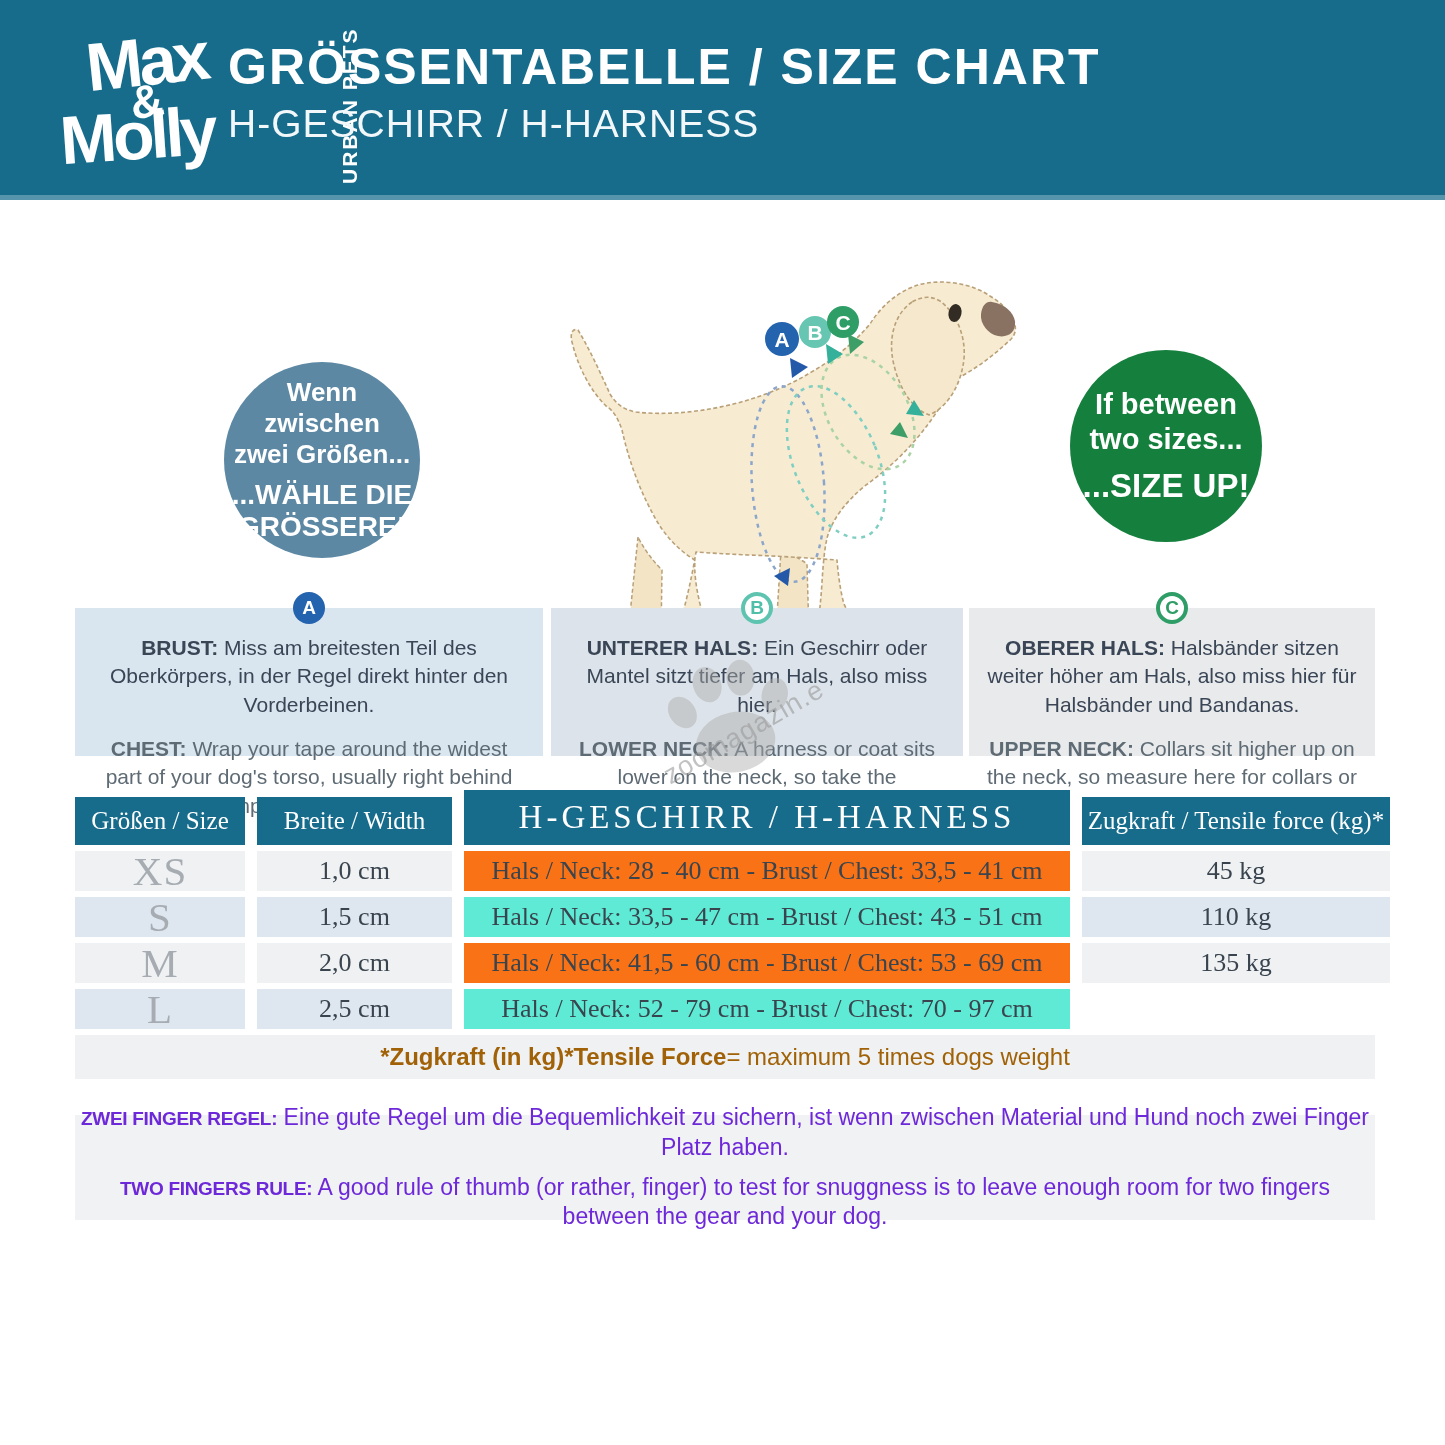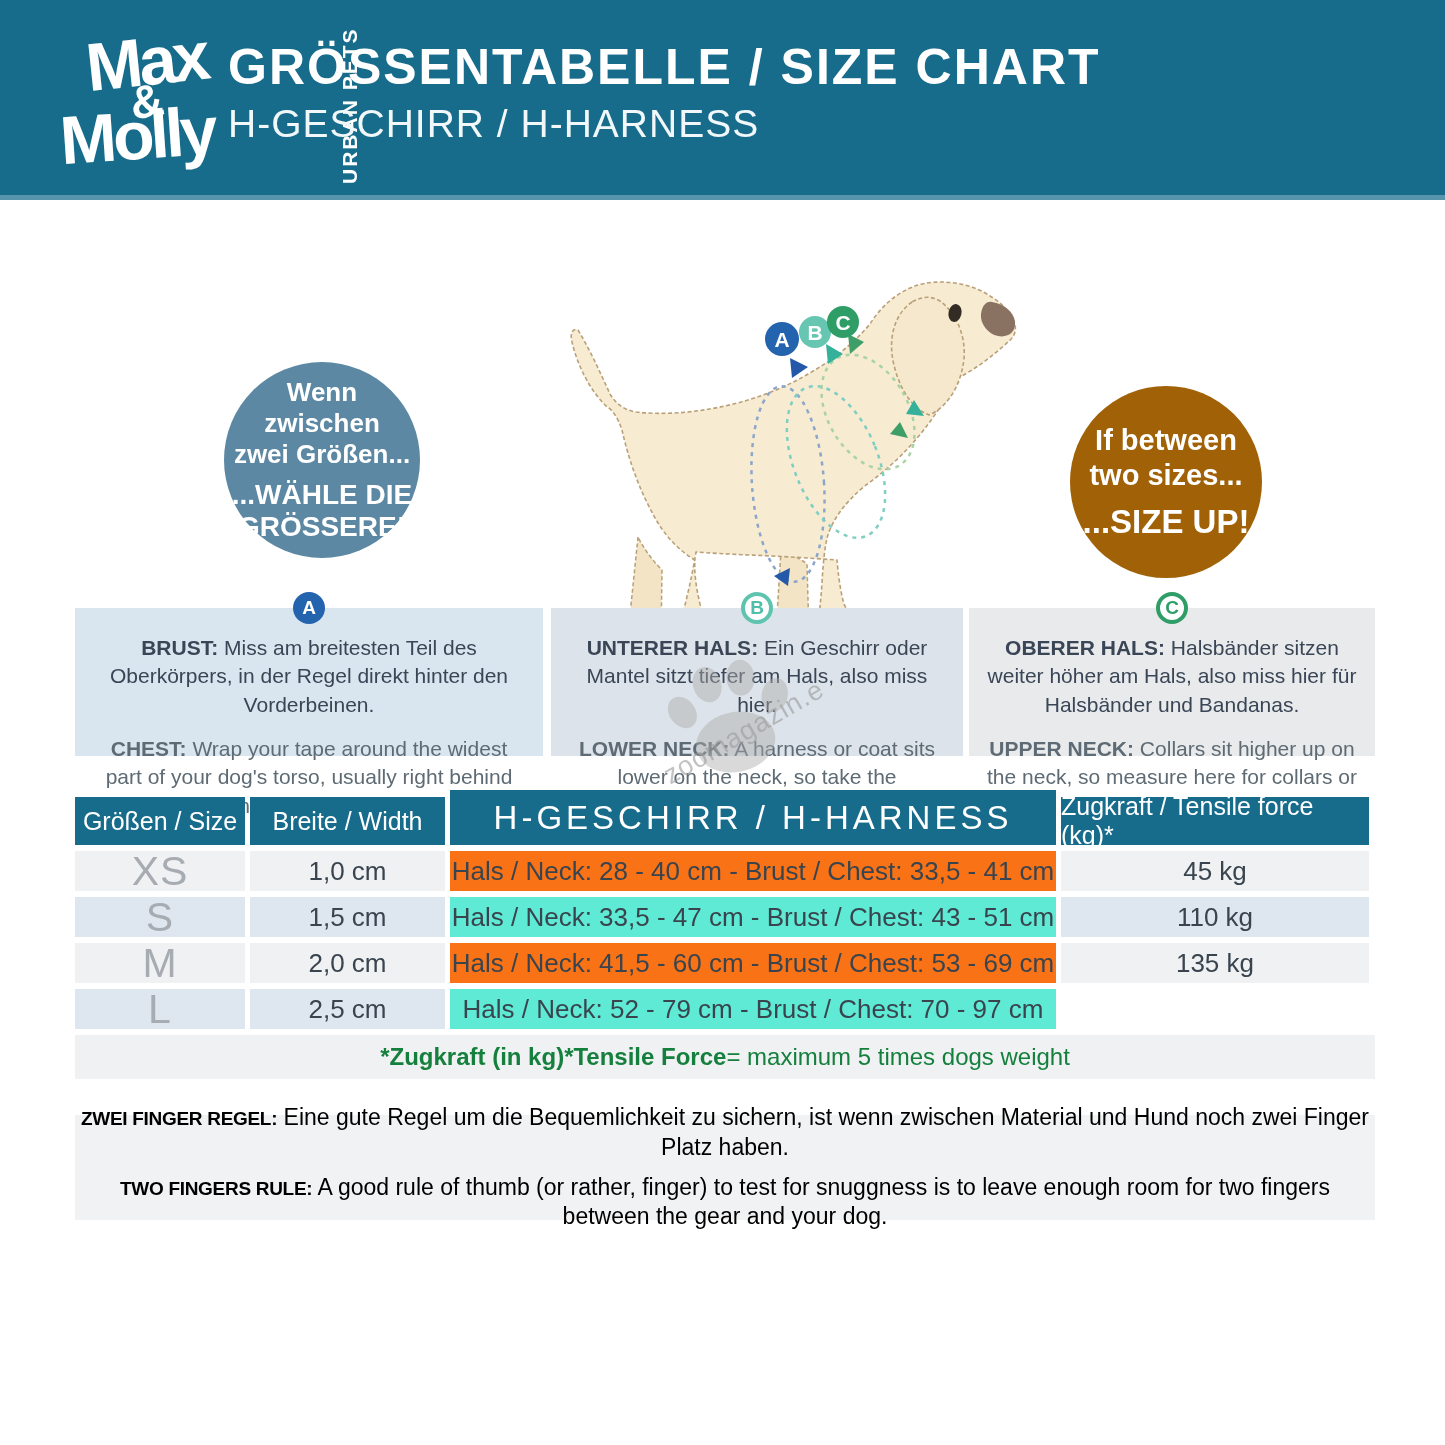--- a/index.html
+++ b/index.html
@@ -13,21 +13,21 @@
   .logo-word1 { position:absolute; left:48px; top:10px; font-size:68px; font-weight:700; letter-spacing:-4px; transform:rotate(-6deg); }
   .logo-amp { position:absolute; left:92px; top:62px; font-size:46px; font-weight:700; transform:rotate(-10deg); }
   .logo-word2 { position:absolute; left:22px; top:84px; font-size:68px; font-weight:700; letter-spacing:-4px; transform:rotate(-4deg); }
   .logo-tagline { position:absolute; left:300px; top:12px; height:160px; writing-mode:vertical-rl; transform:rotate(180deg); font-size:21px; font-weight:700; letter-spacing:2px; }
   .header-title { position:absolute; left:228px; top:38px; color:#fff; font-size:50px; font-weight:700; letter-spacing:2px; }
   .header-subtitle { position:absolute; left:228px; top:102px; color:#F2F8FA; font-size:39px; font-weight:400; letter-spacing:1px; }
 
   
   .tip-circle { position:absolute; border-radius:50%; color:#fff; display:flex; flex-direction:column; align-items:center; justify-content:center; text-align:center; }
   .tip-left { left:224px; top:362px; width:196px; height:196px; background:#5C88A3; }
-  .tip-right { left:1070px; top:386px; width:192px; height:192px; background:#a16207; }
+  .tip-right { left:1070px; top:350px; width:192px; height:192px; background:#15803d; }
   .tip-line { font-size:26px; font-weight:700; line-height:1.2; }
   .tip-left .tip-em { font-size:28px; font-weight:700; line-height:1.15; margin-top:8px; }
   .tip-right .tip-line { font-size:29px; }
   .tip-right .tip-em { font-size:33px; font-weight:700; margin-top:10px; }
 
   
   .dog-wrap { position:absolute; left:478px; top:272px; width:582px; height:386px; }
   .dog-wrap svg { width:100%; height:100%; }
   .marker-letter { font-family:"Liberation Sans",sans-serif; font-size:21px; font-weight:700; fill:#fff; }
 
@@ -44,37 +44,37 @@
   .info-en { color:#5E6B74; font-size:21px; line-height:1.35; }
   .info-label { font-weight:700; }
 
   
   .watermark { position:absolute; left:648px; top:650px; width:260px; height:170px; pointer-events:none; z-index:6; }
   .watermark svg { position:absolute; left:10px; top:0; opacity:.45; }
   .watermark-text { position:absolute; left:18px; top:112px; font-size:27px; letter-spacing:1px; color:#9B9B9B; opacity:.6; transform:rotate(-30deg); transform-origin:left center; }
 
   
   .size-table { position:absolute; left:75px; top:790px; width:1300px; }
-  .t-row { display:grid; grid-template-columns:170px 195px 606px 308px; column-gap:5px; }
+  .t-row { display:grid; grid-template-columns:170px 195px 606px 308px; column-gap:12px;font-family:Liberation Serif, serif; }
   .t-head { height:55px; align-items:end; }
   .th { background:#176C8C; color:#fff; display:flex; align-items:center; justify-content:center; height:48px; font-size:25px; }
   .th-harness { height:55px; font-size:33px; letter-spacing:4px; }
   .t-data { margin-top:6px; }
   .td { height:40px; display:flex; align-items:center; justify-content:center; font-size:26px; color:#39444E; }
   .td-size { font-size:41px; color:#A6ACB2; letter-spacing:1px; }
   .r-odd  .td { background:#EFF1F3; }
   .r-odd  .td-mid { background:#f97316; }
   .r-even .td { background:#DEE7F0; }
   .r-even .td-mid { background:#5eead4; }
-  .t-footnote { margin-top:6px; height:44px; background:#EFF1F2; display:flex; align-items:center; justify-content:center; font-size:24px; color:#15803d; }
+  .t-footnote { margin-top:6px; height:44px; background:#EFF1F2; display:flex; align-items:center; justify-content:center; font-size:24px; color:#a16207; }
   .fn-bold { font-weight:700; }
 
   
   .notes-box { position:absolute; left:75px; top:1115px; width:1300px; height:105px; background:#F1F2F3; display:flex; flex-direction:column; align-items:center; justify-content:center; gap:10px; }
-  .note-line { font-size:23px; color:#000000; text-align:center; line-height:1.3; }
+  .note-line { font-size:23px; color:#6d28d9; text-align:center; line-height:1.3; }
   .note-label { font-weight:700; font-size:19px; letter-spacing:-0.3px; }
 </style>
 </head>
 <body>
 
 <div id="page">
 
   <div class="header">
     <div class="logo">
       <div class="logo-word1">Max</div>

